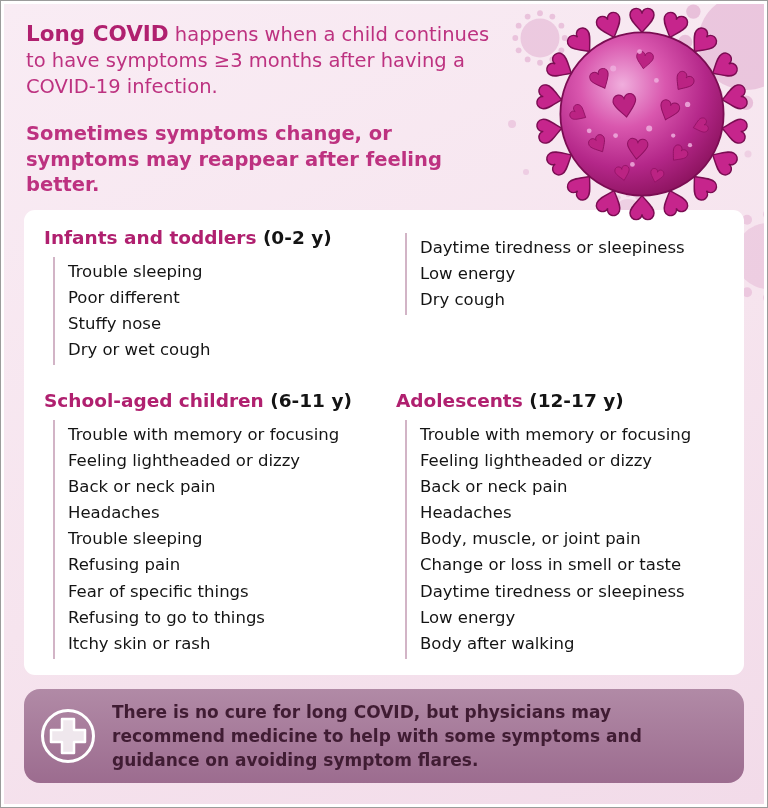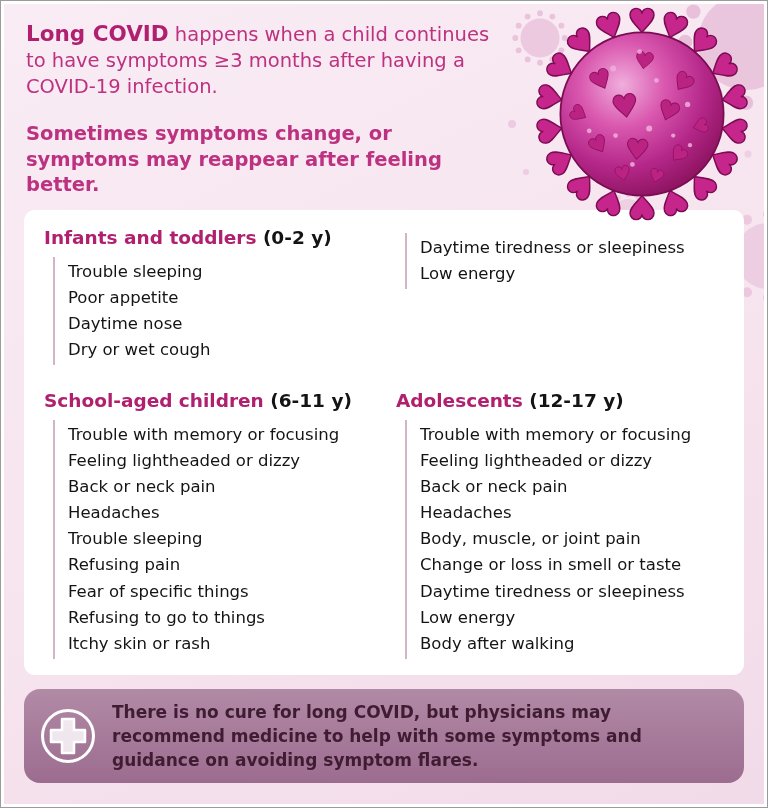--- a/index.html
+++ b/index.html
@@ -148,30 +148,31 @@
     <div class="card">
       <div class="card-body">
 
         <section class="group">
           <h3>
             <span class="gtitle">Infants and toddlers</span>
             <span class="gage">(0-2 y)</span>
           </h3>
           <ul>
               <li>Trouble sleeping</li>
-              <li>Poor appetite</li>
-              <li>Daytime nose</li>
+              <li>Poor different</li>
+              <li>Stuffy nose</li>
               <li>Dry or wet cough</li>
             </ul>
         </section>
 
         <section class="group">
           <ul>
               <li>Daytime tiredness or sleepiness</li>
               <li>Low energy</li>
+              <li>Dry cough</li>
             </ul>
         </section>
 
         <section class="group">
           <h3>
             <span class="gtitle">School-aged children</span>
             <span class="gage">(6-11 y)</span>
           </h3>
           <ul>
               <li>Trouble with memory or focusing</li>

